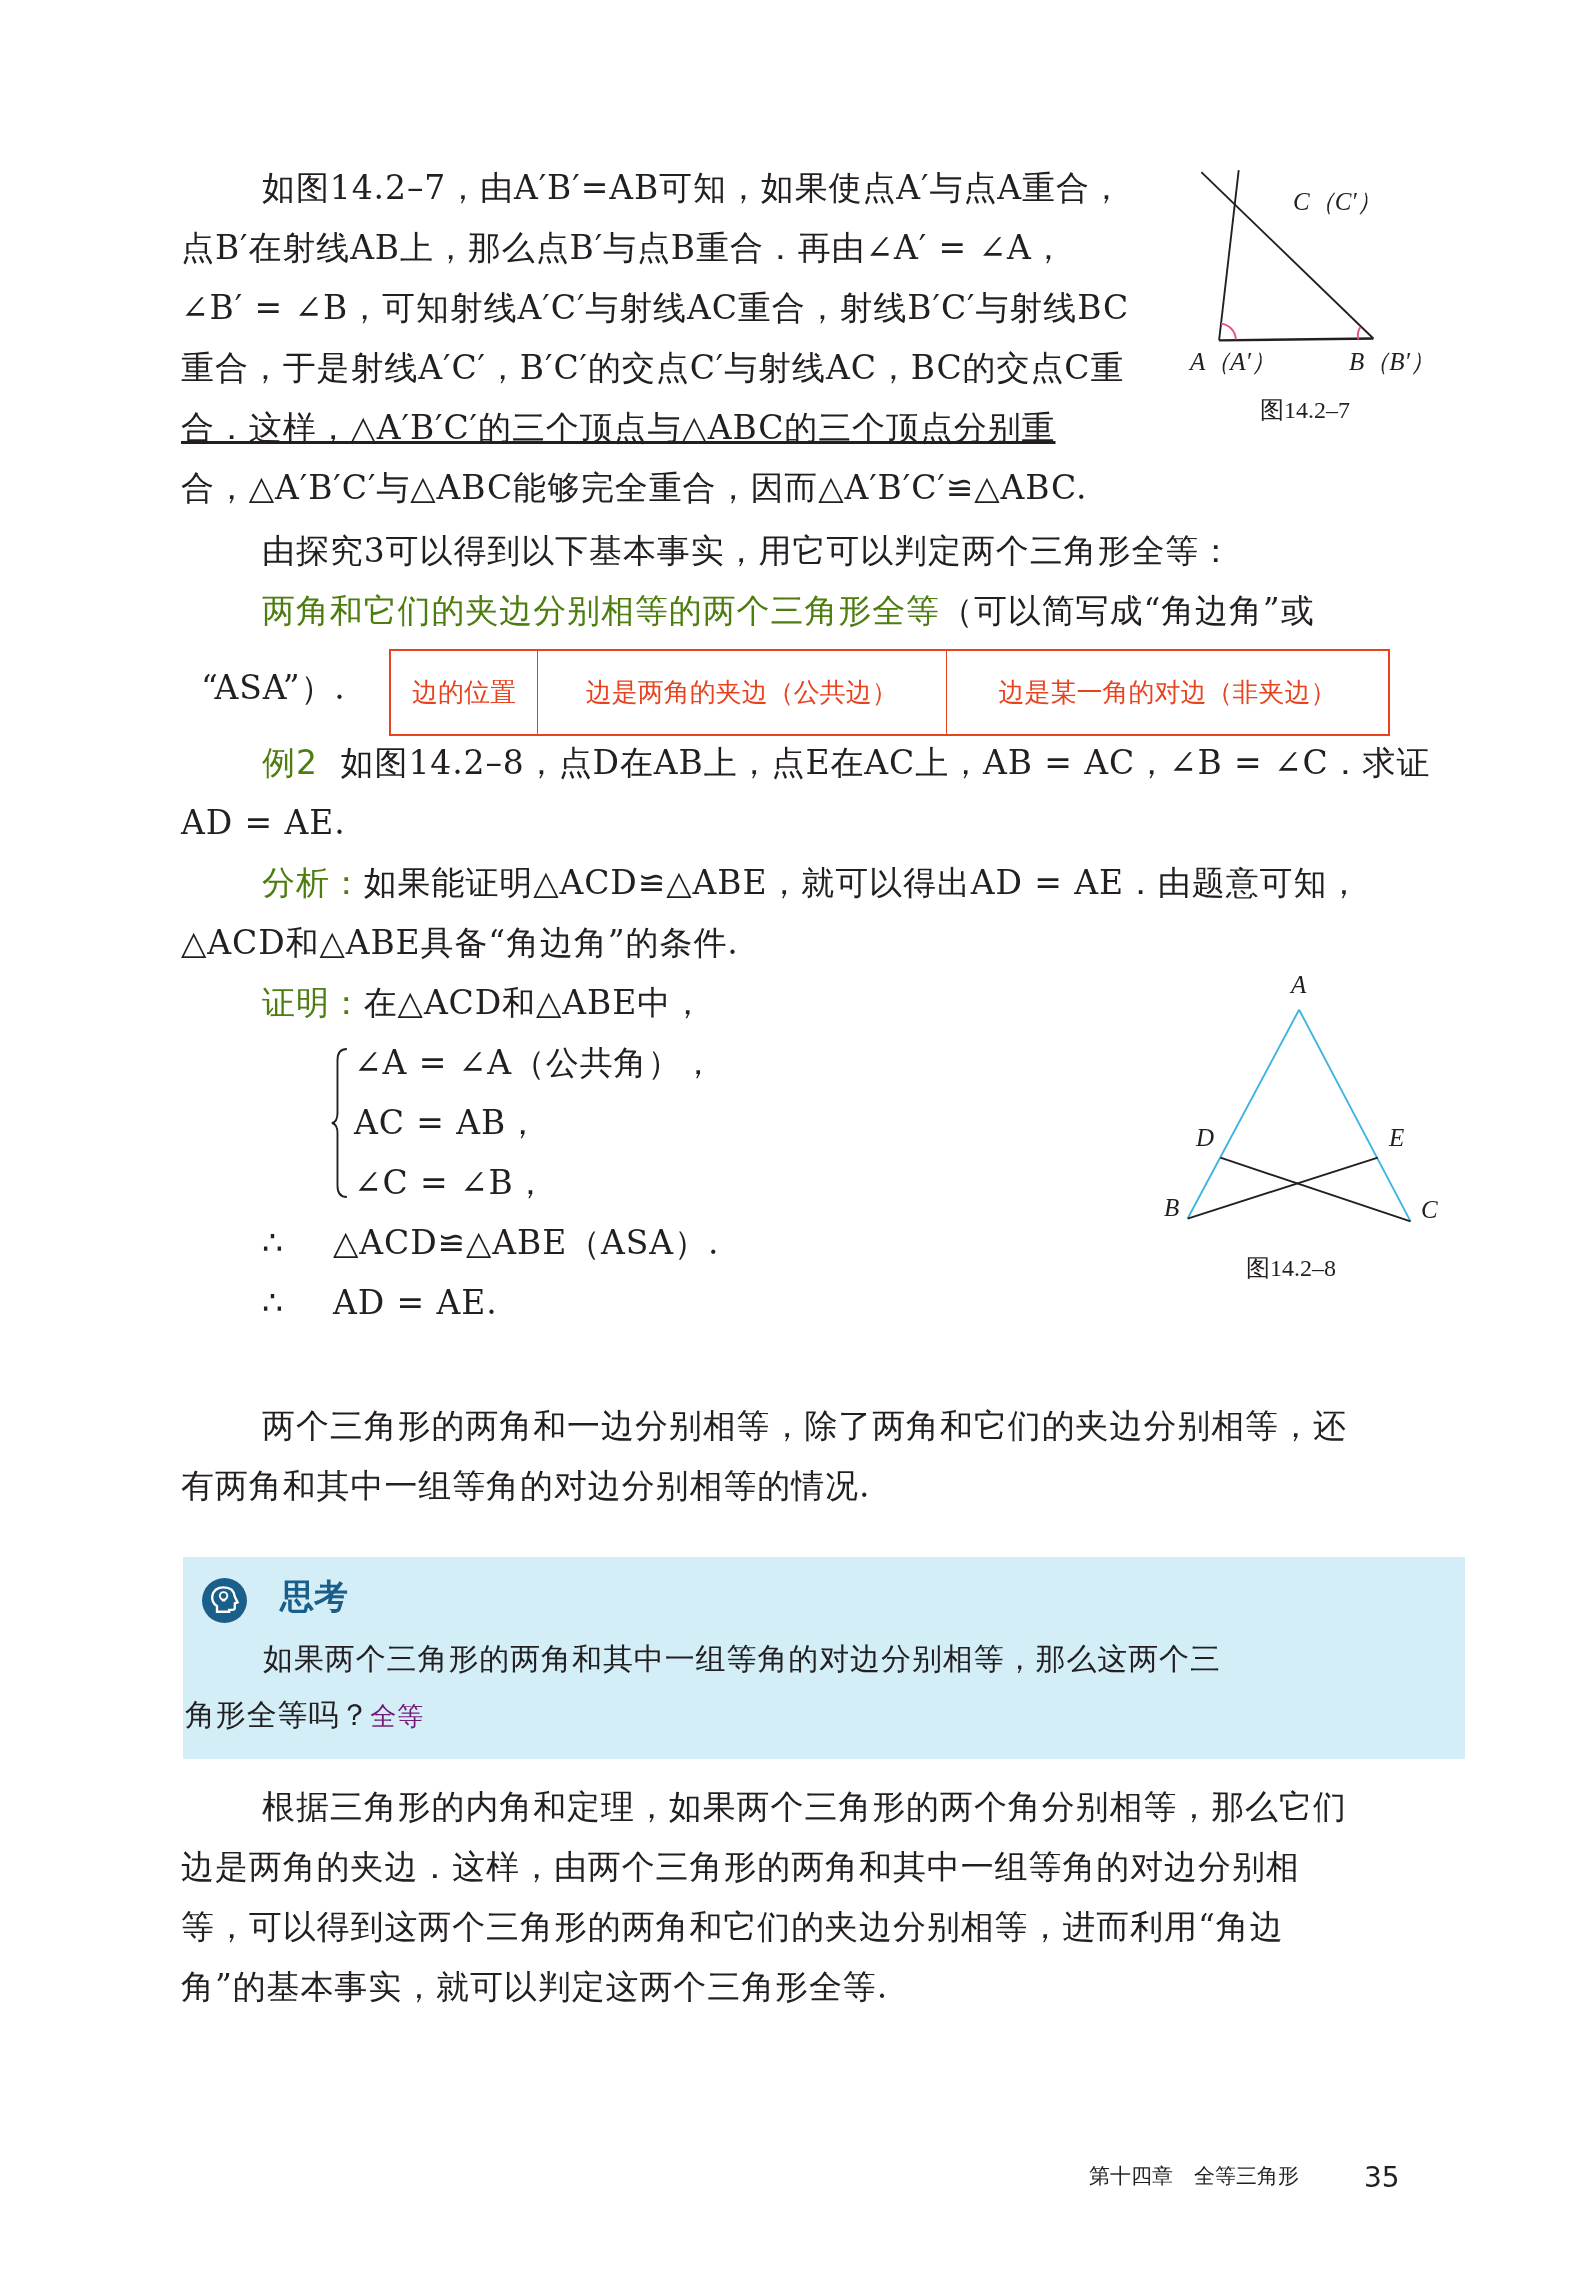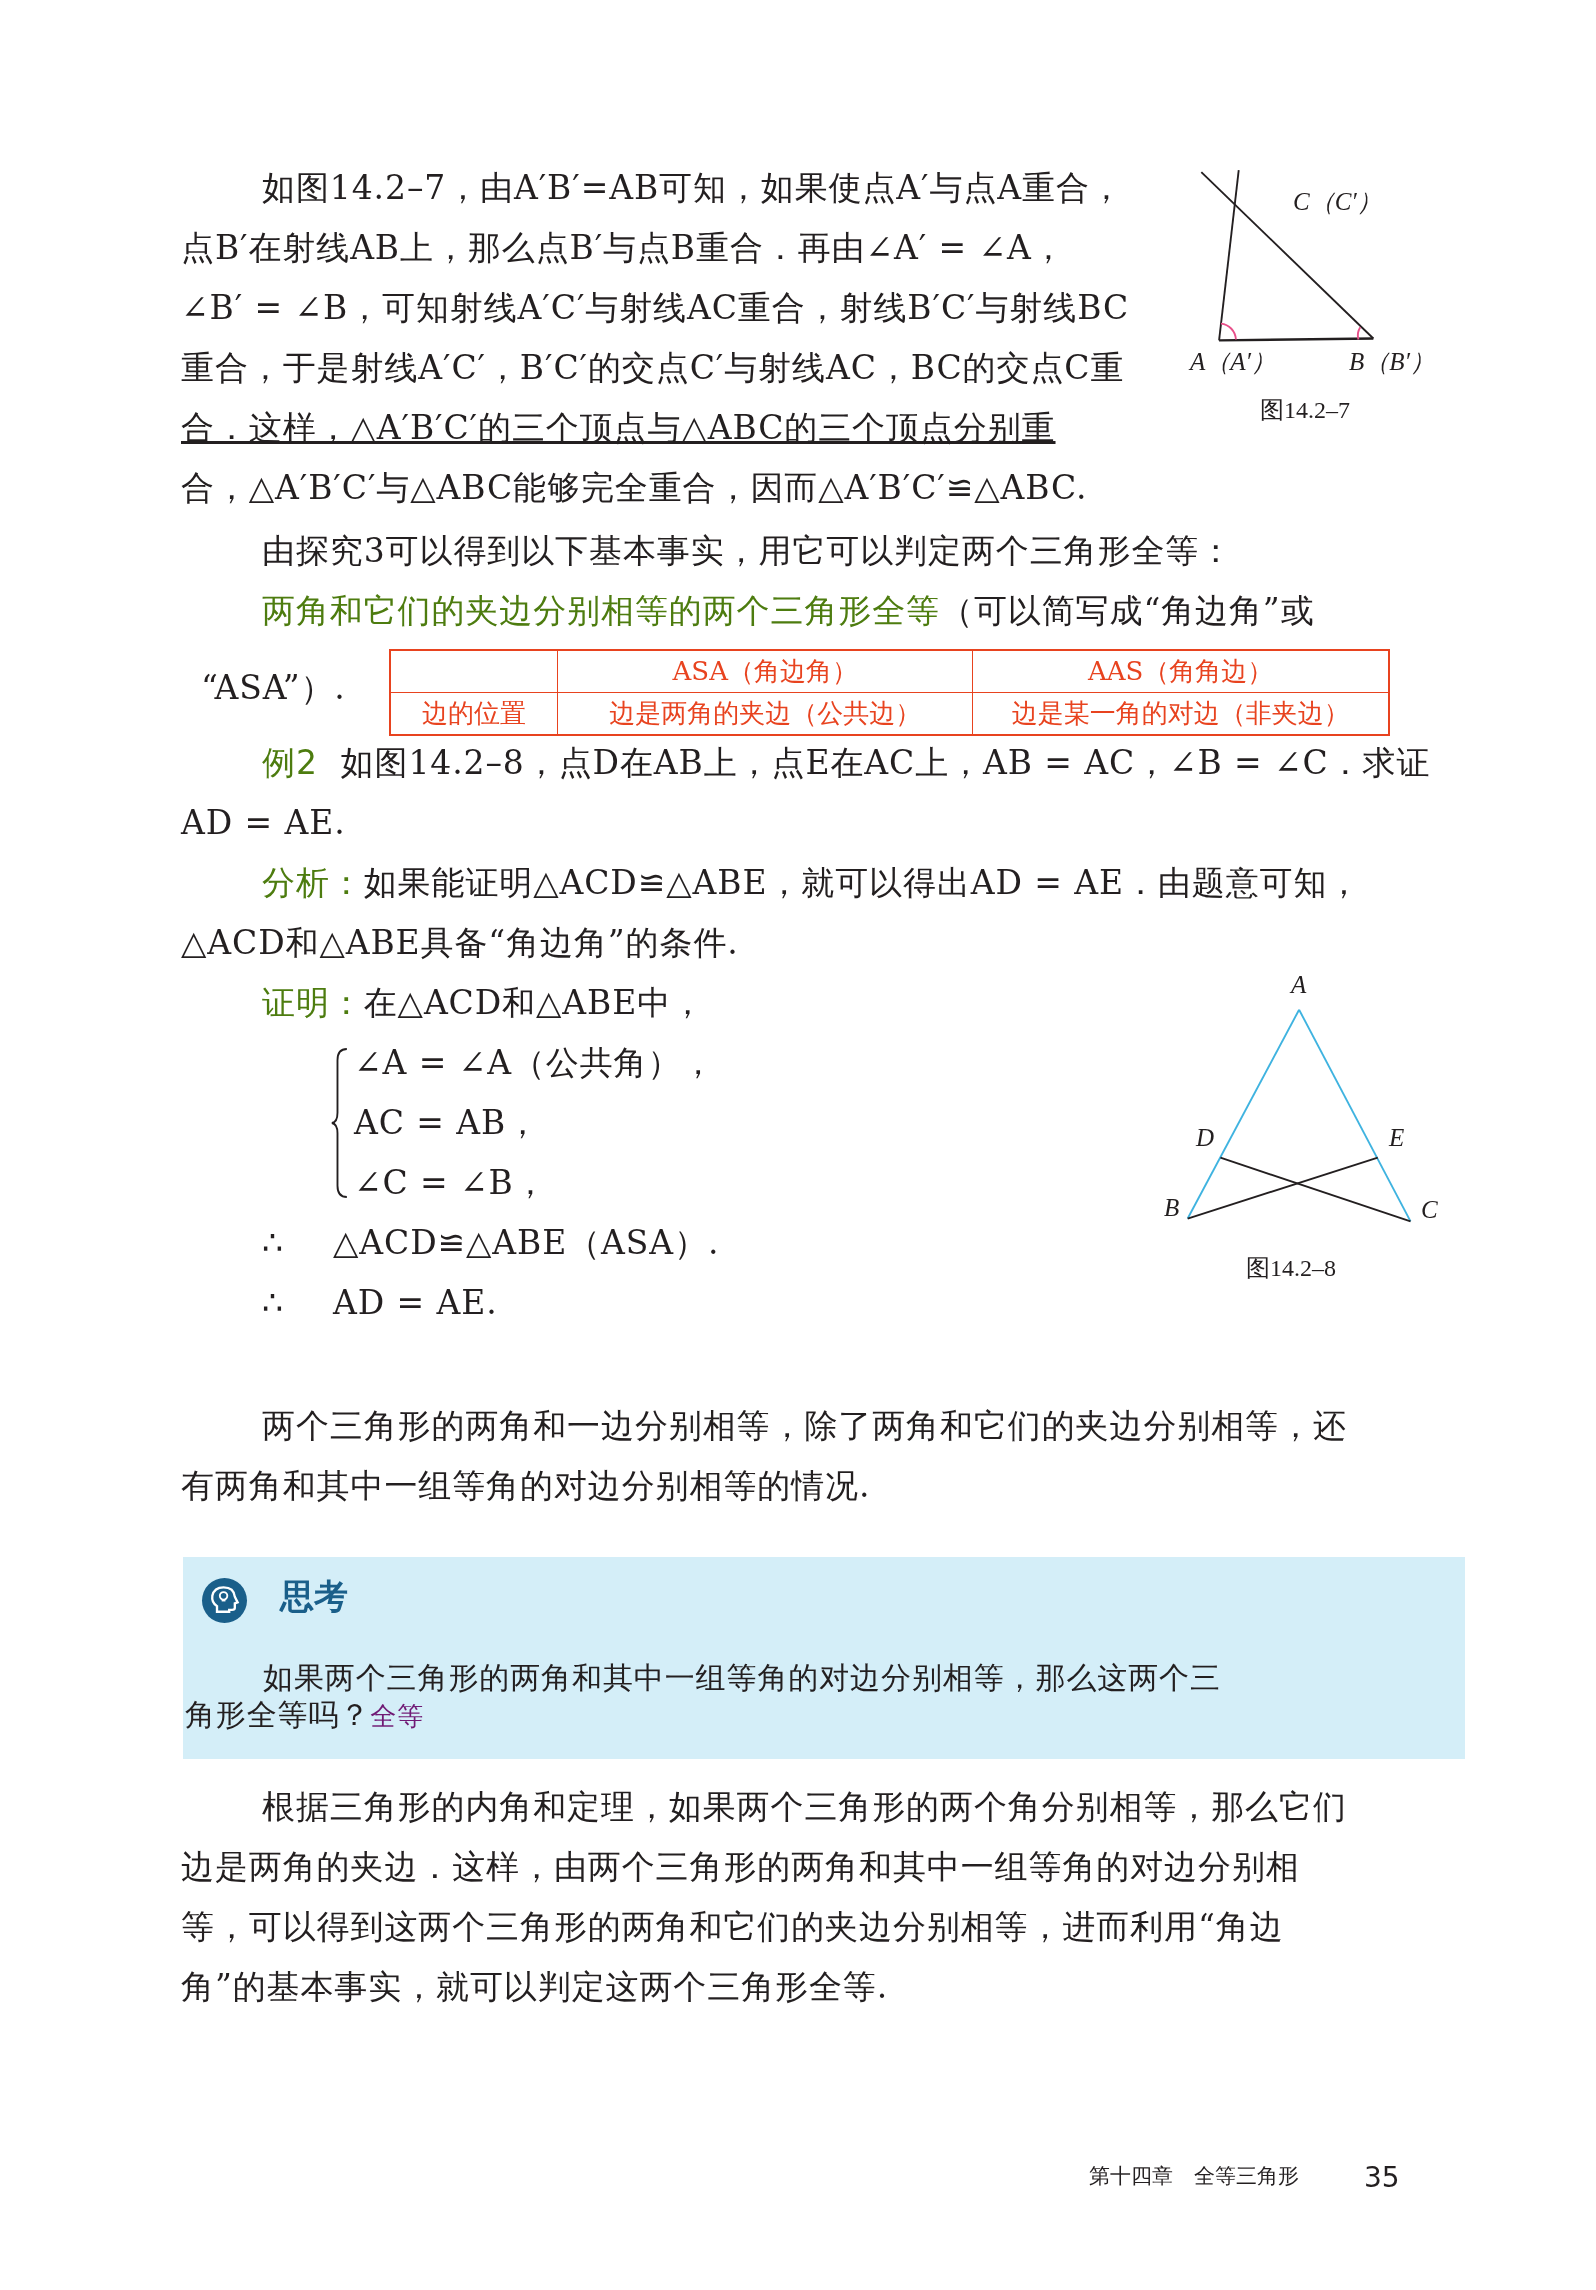--- a/index.html
+++ b/index.html
@@ -48,25 +48,20 @@
 
 <div class="line" style="left:262px;top:530px;">由探究3可以得到以下基本事实，用它可以判定两个三角形全等：</div>
 
 <div class="line" style="left:262px;top:590px;">
   <span class="blue">两角和它们的夹边分别相等的两个三角形全等</span><span>（可以简写成“角边角”或</span>
 </div>
 <div class="line" style="left:201px;top:667px;">“ASA”）.</div>
 
 <table class="cmp">
   <tbody>
-      <tr>
-    <td style="width:155px;"></td>
-    <td style="width:403px;">ASA（角边角）</td>
-    <td>AAS（角角边）</td>
-  </tr>
   <tr>
     <td>边的位置</td>
     <td>边是两角的夹边（公共边）</td>
     <td>边是某一角的对边（非夹边）</td>
   </tr>
 </tbody>
   </table>
 
 <div class="line" style="left:262px;top:742px;">
   <span class="blue">例2</span>&nbsp;&nbsp;<span>如图14.2–8，点D在AB上，点E在AC上，AB = AC，∠B = ∠C．求证</span>
@@ -112,21 +107,21 @@
 
 <div class="think">
   <div class="think-icon">
     <svg width="45" height="45" viewBox="0 0 48 48">
       <path d="M16 36 L16 30 Q10 26 11 19 Q13 10 23 10 Q34 10 35 20 L38 26 L35 27 L35 32 Q35 34 32 34 L29 34 L29 36 Z" fill="none" stroke="#ffffff" stroke-width="2.5"></path>
       <circle cx="23" cy="19" r="4" fill="none" stroke="#ffffff" stroke-width="2"></circle>
       <line x1="21" y1="24" x2="25" y2="24" stroke="#ffffff" stroke-width="2"></line>
     </svg>
   </div>
   <div class="think-title">思考</div>
-  <div class="line" style="left:80px;top:81px;font-family:'DejaVu Sans',sans-serif;font-size:30px;margin-top:19px;">如果两个三角形的两角和其中一组等角的对边分别相等，那么这两个三</div>
+  <div class="line" style="left:80px;top:81px;font-family:'DejaVu Sans',sans-serif;font-size:30px;">如果两个三角形的两角和其中一组等角的对边分别相等，那么这两个三</div>
   <div class="line" style="left:0;top:137px;padding-left:1.9px;font-family:'DejaVu Sans',sans-serif;font-size:30px;">
     <span>角形全等吗？</span><span class="red" style="font-size:26px;">全等</span>
   </div>
 </div>
 
 <div class="line" style="left:262px;top:1786px;">根据三角形的内角和定理，如果两个三角形的两个角分别相等，那么它们</div>
 <div class="line" style="left:181px;top:1846px;">边是两角的夹边．这样，由两个三角形的两角和其中一组等角的对边分别相</div>
 <div class="line" style="left:181px;top:1906px;">等，可以得到这两个三角形的两角和它们的夹边分别相等，进而利用“角边</div>
 <div class="line" style="left:181px;top:1966px;">角”的基本事实，就可以判定这两个三角形全等.</div>
 

